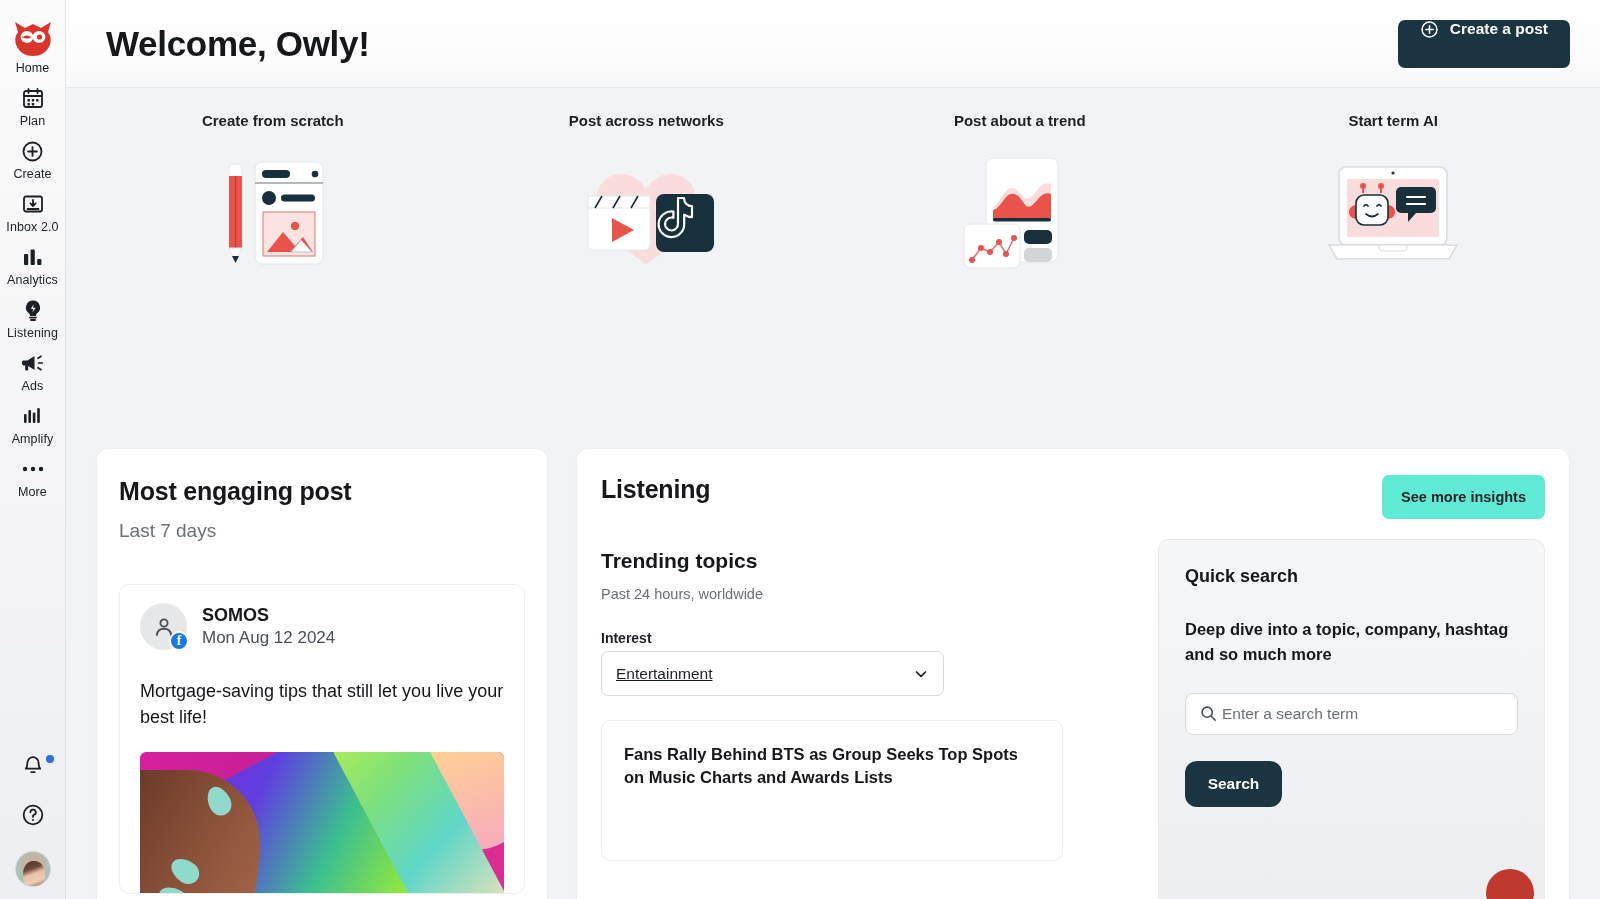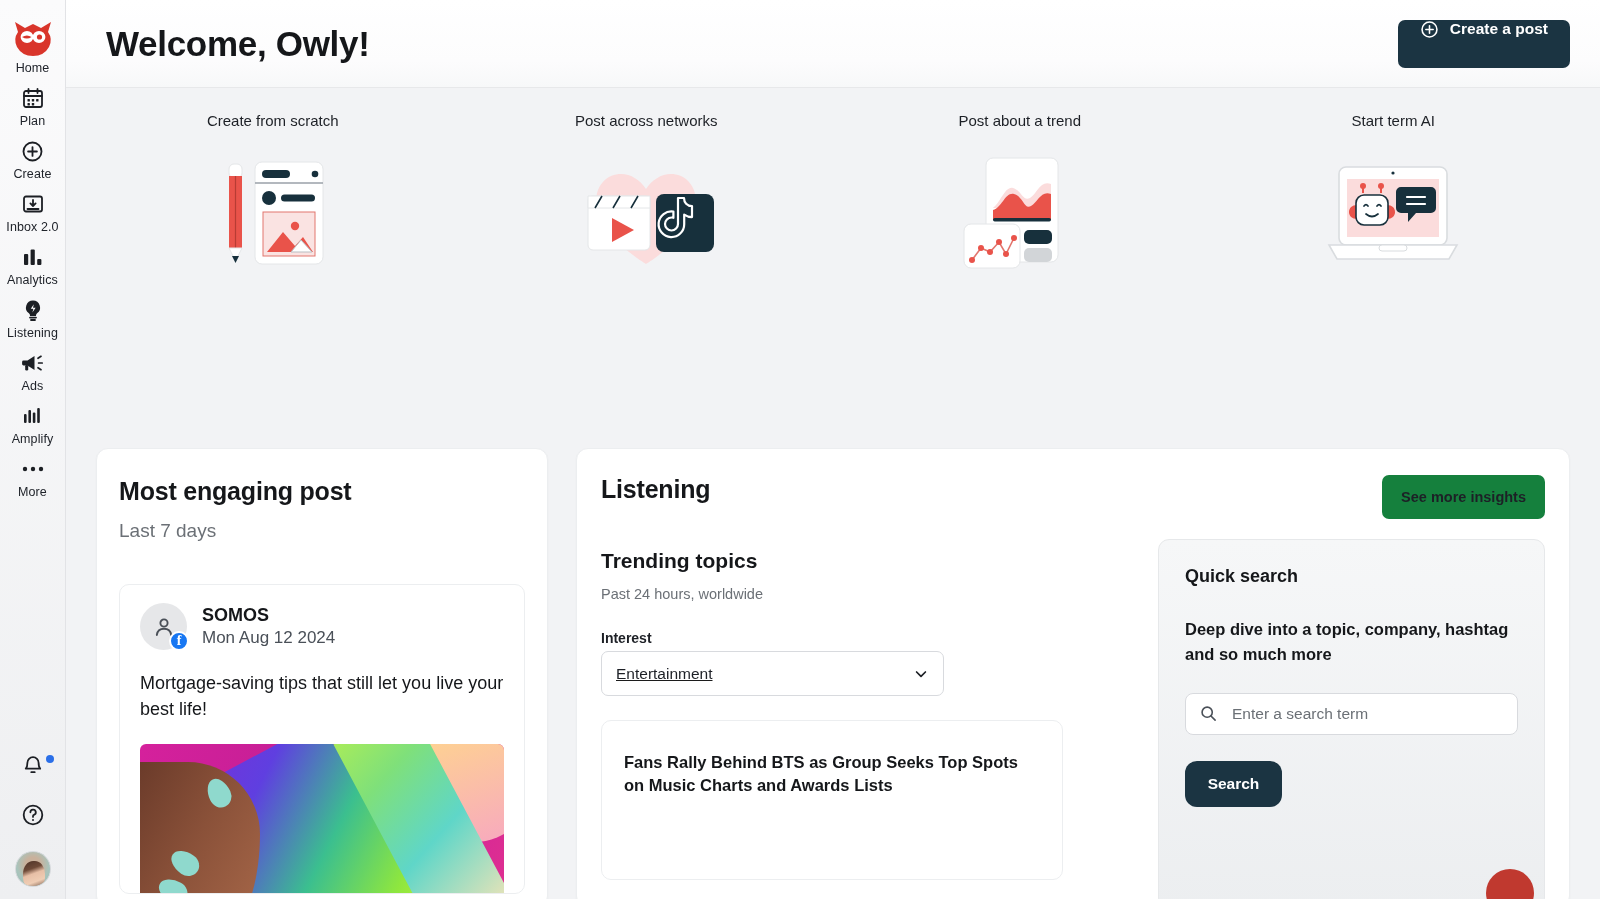--- a/index.html
+++ b/index.html
@@ -67,21 +67,21 @@
     display: inline-flex; align-items: flex-start; gap: 11px;
     font-family: "Liberation Sans", sans-serif;
   }
 
   
   .actions {
     display: grid; grid-template-columns: repeat(4, 1fr);
     padding: 22px 20px 0 20px; height: 360px;
   }
   .action { display: flex; flex-direction: column; align-items: center; cursor: pointer; }
-  .action-title { font-size: 15px; font-weight: 400; color: #1d2026; margin-top: 2px; }
+  .action-title { font-size: 15px; font-weight: 700; color: #1d2026; margin-top: 2px; }
   .action-art { margin-top: 22px; height: 130px; display: flex; align-items: center; justify-content: center; }
 
   
   .cards { display: flex; gap: 28px; padding: 0 30px; align-items: flex-start; }
   .card {
     background: #fff; border: 1px solid #eceef0; border-radius: 12px;
     box-shadow: 0 1px 2px rgba(16,24,40,.04);
   }
   .card-engage { width: 452px; padding: 28px 22px 0 22px; height: 460px; overflow:hidden; }
   .card-listen { flex: 1; padding: 26px 24px 0 24px; height: 460px; overflow: hidden; position: relative; }
@@ -101,21 +101,21 @@
   }
   .fb-badge {
     position: absolute; right: -2px; bottom: -1px; width: 20px; height: 20px;
     border-radius: 50%; background: #1877f2; border: 2px solid #fff;
     display: flex; align-items: center; justify-content: center;
     color: #fff; font-size: 14px; font-weight: 700; font-family: "Liberation Serif", serif;
     line-height: 1;
   }
   .post-name { font-size: 18px; font-weight: 700; color: #15171a; }
   .post-date { font-size: 17px; color: #4a5058; margin-top: 2px; }
-  .post-text { font-size: 18px; line-height: 1.45; color: #15171a; margin-top: 20px; }
+  .post-text { font-size: 18px; line-height: 1.45; color: #15171a; margin-top: 28px; }
   .post-img {
     margin-top: 22px; height: 200px; border-radius: 6px; position: relative; overflow: hidden;
     background: linear-gradient(110deg,#d5219c 0%,#c61f96 35%,#d0229b 70%,#e0318f 100%);
   }
   .pi-card1 {
     position:absolute; left: 56px; top: 8px; width: 190px; height: 230px;
     transform: rotate(-28deg);
     border-radius: 12px;
     background: linear-gradient(145deg,#7a2fd8 0%,#5f3fe0 28%,#3bbf8f 58%,#8ee63f 85%,#b4f03a 100%);
   }
@@ -132,53 +132,53 @@
   .pi-hand {
     position:absolute; left: 0px; top: 18px; width: 120px; height: 180px;
     background: linear-gradient(120deg,#6b3b2a 0%,#8a5139 45%,#a9694a 100%);
     border-radius: 0 60% 40% 10%/0 40% 60% 10%;
   }
   .pi-nail { position:absolute; width: 22px; height: 30px; border-radius: 50%/60% 60% 40% 40%; background:#8fd9cd; }
 
   
   .listen-head { display: flex; align-items: flex-start; justify-content: space-between; }
   .btn-insights {
-    background: #15803d; border: none; border-radius: 7px;
+    background: #5eead4; border: none; border-radius: 7px;
     height: 44px; padding: 0 19px; font-size: 14.5px; font-weight: 700; color: #1d2026;
     cursor: pointer; font-family: "Liberation Sans", sans-serif;
   }
   .h-sub { font-size: 21px; font-weight: 700; color: #15171a; margin-top: 30px; }
   .muted-sm { font-size: 14.5px; color: #6b7076; margin-top: 13px; }
   .fld-label { font-size: 14px; font-weight: 700; color: #1d2026; margin-top: 28px; }
   .select-box {
     margin-top: 5px; width: 343px; height: 45px; border: 1px solid #d8dade; border-radius: 7px;
     background: #fff; display: flex; align-items: center; justify-content: space-between;
     padding: 0 14px; cursor: pointer; text-decoration: underline;
   }
   .select-val { font-size: 15.5px; color: #1d2026; }
   .topic-card {
     margin-top: 24px; width: 462px; border: 1px solid #eceef0; border-radius: 10px;
-    padding: 30px 22px 0 22px; background: #fff; height: 160px; overflow: hidden;
+    padding: 22px 22px 0 22px; background: #fff; height: 141px; overflow: hidden;
   }
   .topic-title { font-size: 16.5px; font-weight: 700; line-height: 1.42; color: #15171a; }
   .topic-body { font-size: 15px; line-height: 1.52; color: #2e333a; margin-top: 13px; }
 
   
   .qs {
     position: absolute; right: 24px; top: 90px;
     width: 387px; height: 370px;
     background: linear-gradient(180deg,#f6f7f8 0%,#eceef0 100%);
     border: 1px solid #e6e8ea; border-radius: 11px;
     padding: 26px 26px 0 26px; overflow: hidden;
   }
   .qs-title { font-size: 18px; font-weight: 700; color: #15171a; }
   .qs-desc { font-size: 16.5px; font-weight: 700; line-height: 1.5; color: #15171a; margin-top: 30px; }
   .qs-input {
     margin-top: 26px; height: 42px; border: 1px solid #d8dade; border-radius: 8px; background: #fff;
-    display: flex; align-items: center; gap: 15px; padding: 16px 14px;
+    display: flex; align-items: center; gap: 5px; padding: 16px 14px;
   }
   .qs-input input {
     border: none; outline: none; background: transparent; flex: 1;
     font-size: 15.5px; color: #1d2026; font-family: "Liberation Sans", sans-serif;
   }
   .qs-input input::placeholder { color: #6b7076; }
   .btn-search {
     margin-top: 26px; background: #1b3442; color: #fff; border: none;
     height: 46px; width: 97px; border-radius: 12px; font-size: 15.5px; font-weight: 700;
     cursor: pointer; font-family: "Liberation Sans", sans-serif;

